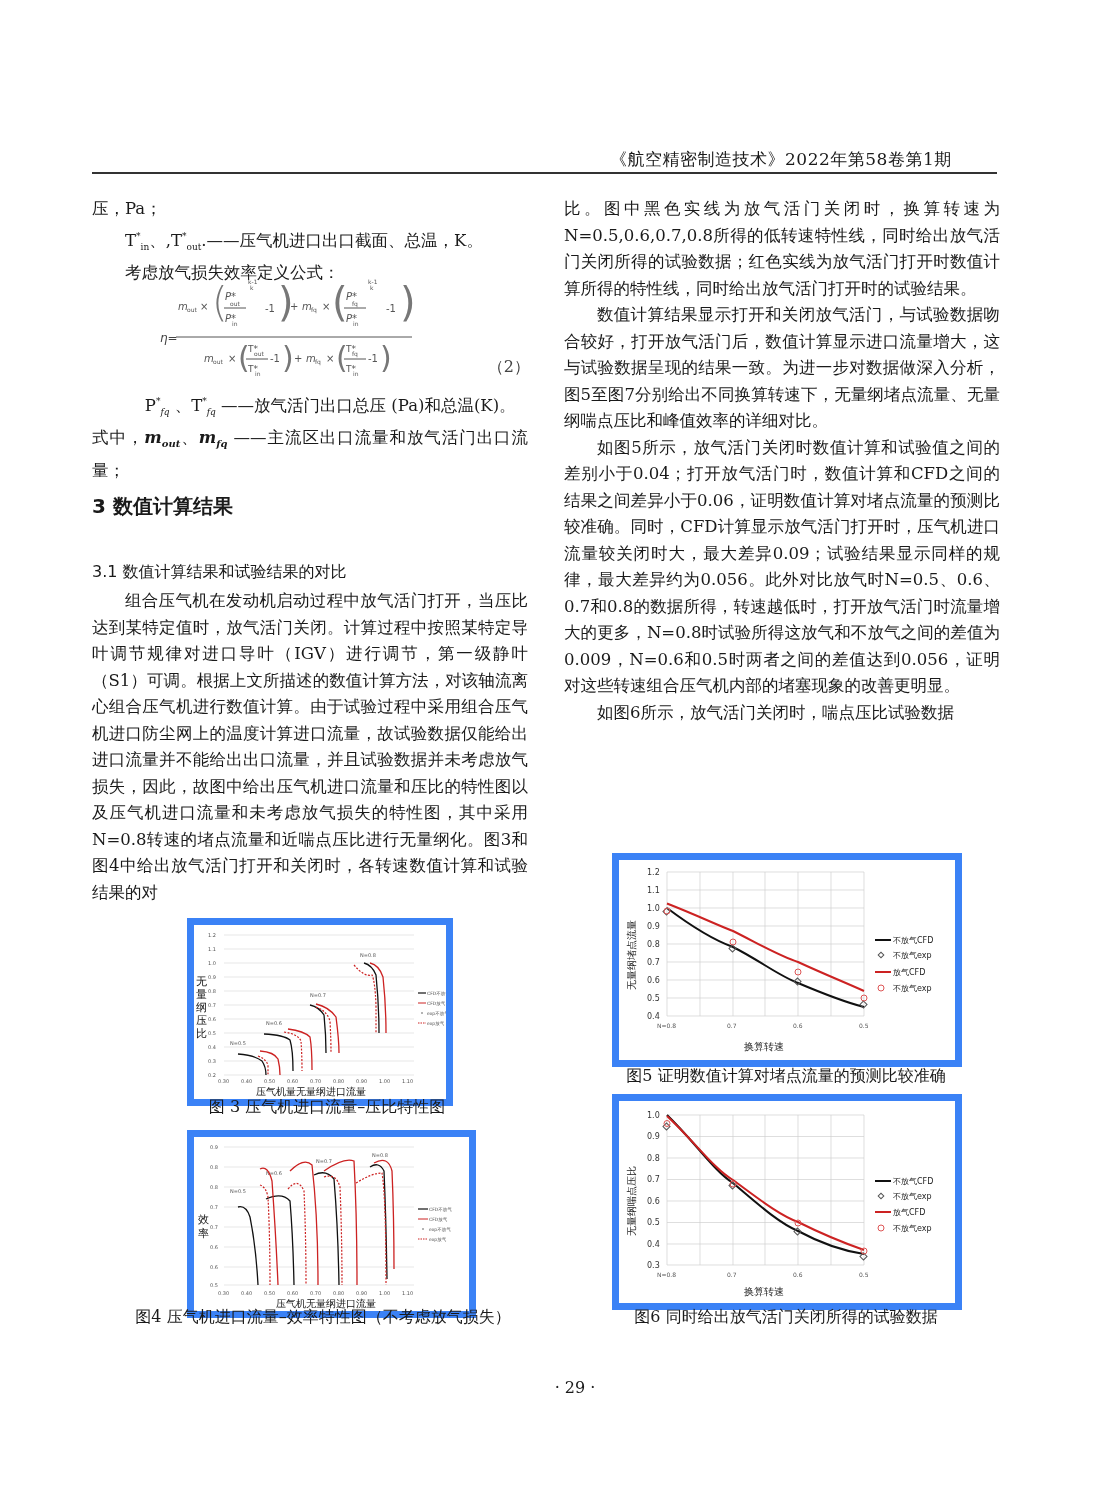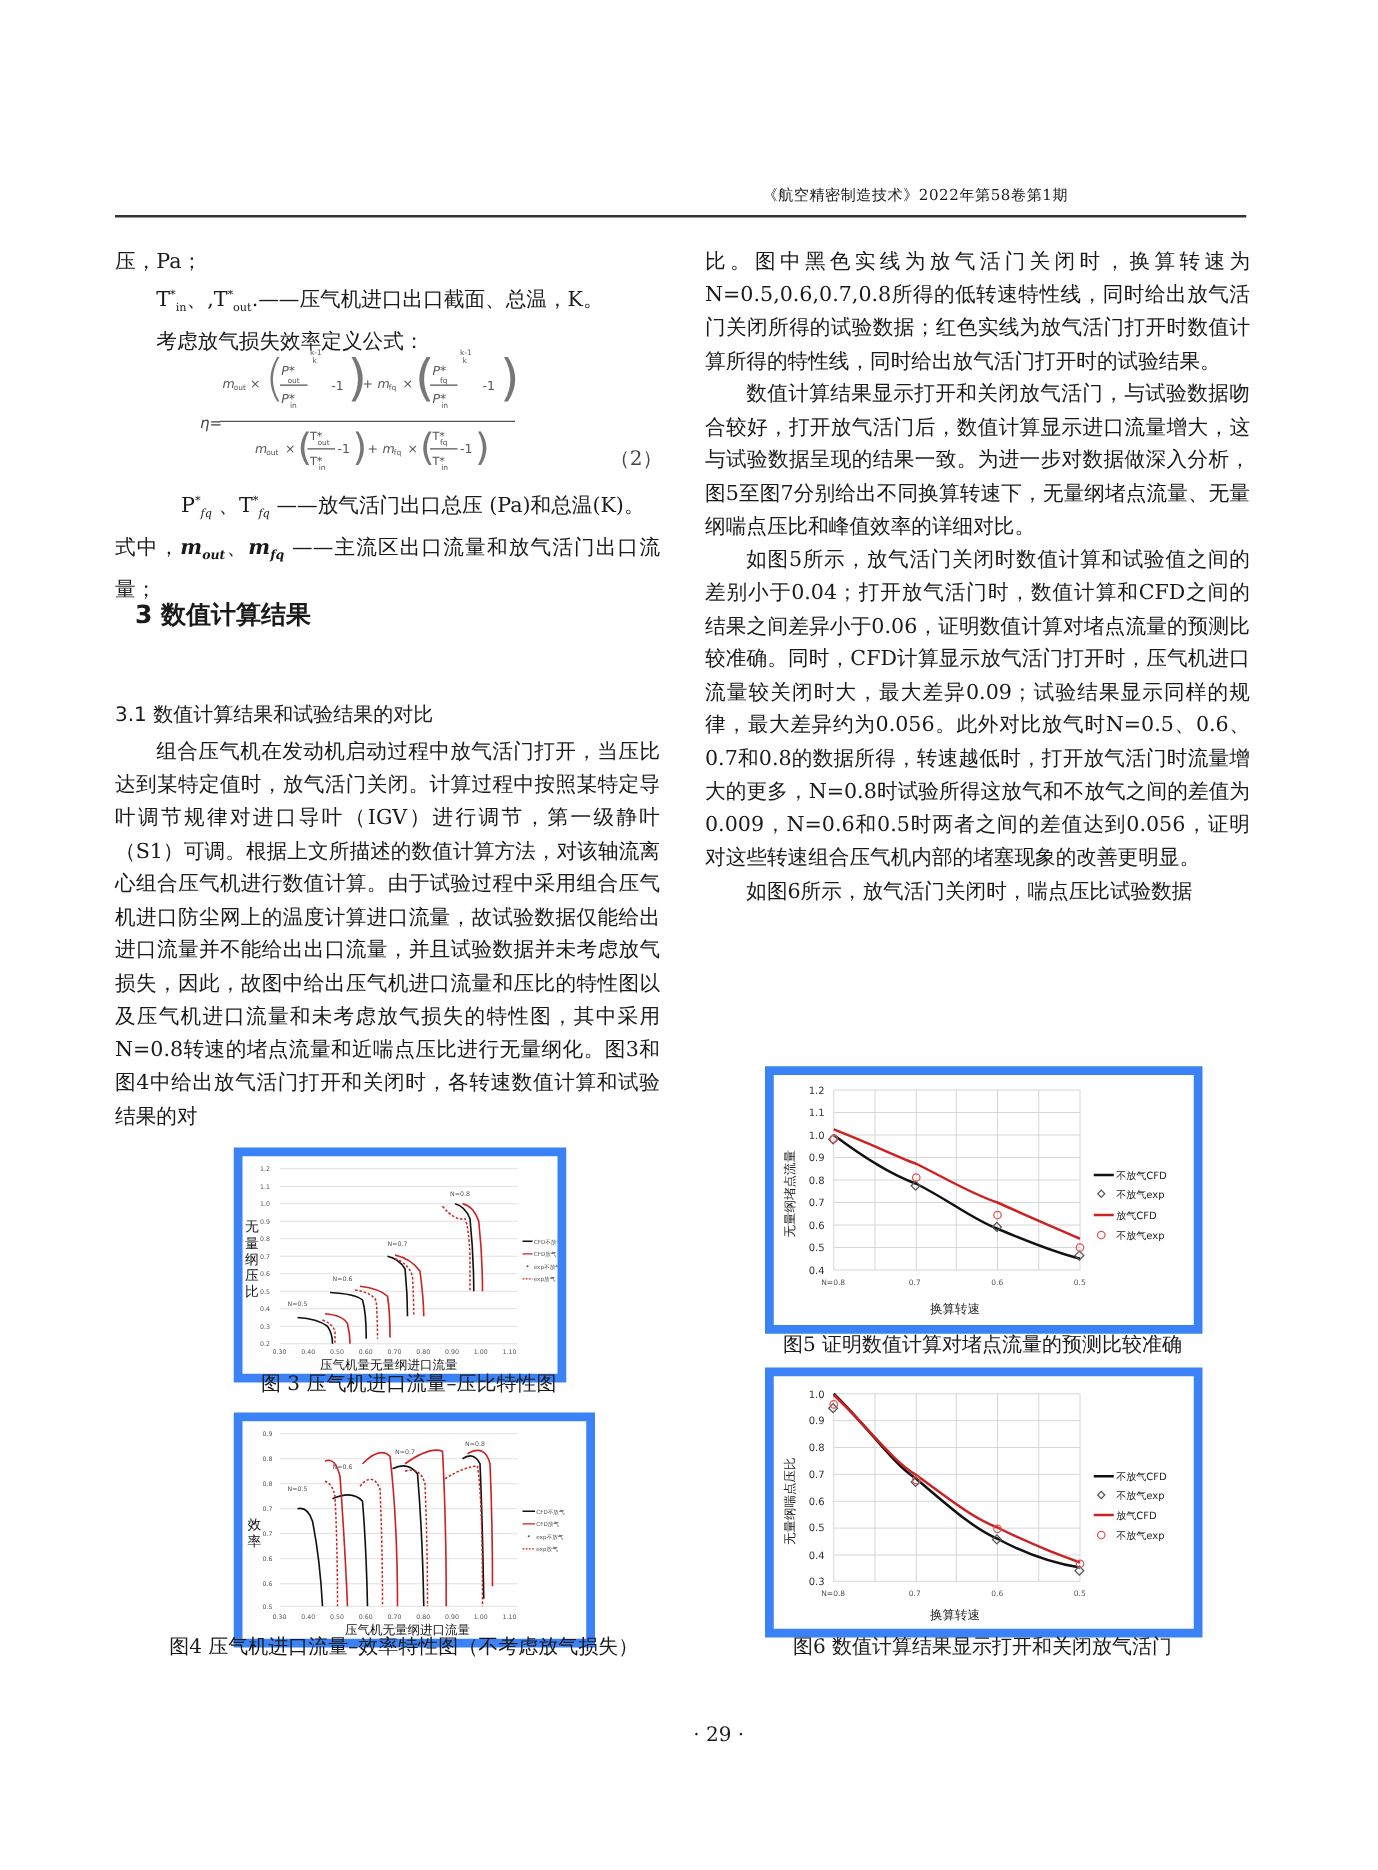--- a/index.html
+++ b/index.html
@@ -1,18 +1,18 @@
 <!DOCTYPE html>
 <html><head>
 <meta charset="utf-8">
 <style>
   html,body{margin:0;padding:0;background:#fff;}
   body{width:1102px;height:1496px;position:relative;font-family:"DejaVu Serif","Liberation Serif",serif;color:#1a1a1a;overflow:hidden;}
   .abs{position:absolute;}
-  .header-title{left:610px;top:148px;font-size:12px;letter-spacing:0.5px;}
+  .header-title{left:610px;top:148px;font-size:17px;letter-spacing:0.5px;}
   .header-rule{left:92px;top:172px;width:905px;height:2px;background:#333;}
   .col{position:absolute;width:436px;font-size:16.5px;line-height:26.5px;}
   .col p{margin:0;text-align:justify;}
   .indent{text-indent:2em;}
   .defn{padding-left:2em;}
   .h1{font-family:"DejaVu Sans","Liberation Sans",sans-serif;font-weight:bold;font-size:20px;}
   .h2{font-family:"DejaVu Sans","Liberation Sans",sans-serif;font-weight:normal;font-size:16px;}
   .formula{position:absolute;left:150px;top:262px;width:380px;height:118px;font-size:11px;color:#444;}
   .eqno{position:absolute;right:0;bottom:2px;font-size:16px;}
   .caption{position:absolute;font-size:16px;text-align:center;}
@@ -88,21 +88,21 @@
     <text x="230" y="106" font-size="30" fill="#777">)</text>
   </svg>
   <span class="eqno">（2）</span>
 </div>
 
 <div class="col" style="left:92px;top:384px;">
   <p style="padding-left:3.2em;margin-top:4px;">P<sup style="font-size:9px">*</sup><sub style="font-size:9px"><i>fq</i></sub> 、T<sup style="font-size:9px">*</sup><sub style="font-size:9px"><i>fq</i></sub> ——放气活门出口总压 (Pa)和总温(K)。</p>
   <p>式中，<i><b>m</b></i><sub style="font-size:10px"><i><b>out</b></i></sub>、<i><b>m</b></i><sub style="font-size:10px"><i><b>fq</b></i></sub> ——主流区出口流量和放气活门出口流量；</p>
 </div>
 
-<div class="abs h1" style="left:92px;top:478px;margin-left:16px;">3  数值计算结果</div>
+<div class="abs h1" style="left:92px;top:493px;">3  数值计算结果</div>
 <div class="abs h2" style="left:92px;top:562px;">3.1  数值计算结果和试验结果的对比</div>
 
 <div class="col" style="left:92px;top:588px;">
   <p class="indent">组合压气机在发动机启动过程中放气活门打开，当压比达到某特定值时，放气活门关闭。计算过程中按照某特定导叶调节规律对进口导叶（IGV）进行调节，第一级静叶（S1）可调。根据上文所描述的数值计算方法，对该轴流离心组合压气机进行数值计算。由于试验过程中采用组合压气机进口防尘网上的温度计算进口流量，故试验数据仅能给出进口流量并不能给出出口流量，并且试验数据并未考虑放气损失，因此，故图中给出压气机进口流量和压比的特性图以及压气机进口流量和未考虑放气损失的特性图，其中采用N=0.8转速的堵点流量和近喘点压比进行无量纲化。图3和图4中给出放气活门打开和关闭时，各转速数值计算和试验结果的对</p>
 </div>
 
 <div class="col" style="left:564px;top:196px;">
   <p>比。图中黑色实线为放气活门关闭时，换算转速为N=0.5,0.6,0.7,0.8所得的低转速特性线，同时给出放气活门关闭所得的试验数据；红色实线为放气活门打开时数值计算所得的特性线，同时给出放气活门打开时的试验结果。</p>
   <p class="indent">数值计算结果显示打开和关闭放气活门，与试验数据吻合较好，打开放气活门后，数值计算显示进口流量增大，这与试验数据呈现的结果一致。为进一步对数据做深入分析，图5至图7分别给出不同换算转速下，无量纲堵点流量、无量纲喘点压比和峰值效率的详细对比。</p>
   <p class="indent">如图5所示，放气活门关闭时数值计算和试验值之间的差别小于0.04；打开放气活门时，数值计算和CFD之间的结果之间差异小于0.06，证明数值计算对堵点流量的预测比较准确。同时，CFD计算显示放气活门打开时，压气机进口流量较关闭时大，最大差异0.09；试验结果显示同样的规律，最大差异约为0.056。此外对比放气时N=0.5、0.6、0.7和0.8的数据所得，转速越低时，打开放气活门时流量增大的更多，N=0.8时试验所得这放气和不放气之间的差值为0.009，N=0.6和0.5时两者之间的差值达到0.056，证明对这些转速组合压气机内部的堵塞现象的改善更明显。</p>
@@ -389,15 +389,15 @@
     <circle cx="262" cy="127" r="3" fill="none" stroke="#d55"></circle>
     <g font-size="8" fill="#222">
       <text x="274" y="83">不放气CFD</text>
         <text x="274" y="98">不放气exp</text>
       <text x="274" y="114">放气CFD</text>
         <text x="274" y="130">不放气exp</text>
     </g>
     <text x="125" y="194" font-size="10" fill="#222">换算转速</text>
   </svg>
 </div>
-<div class="caption" style="left:600px;top:1307px;width:372px;">图6    数值计算结果显示打开和关闭放气活门</div>
+<div class="caption" style="left:600px;top:1307px;width:372px;">图6    同时给出放气活门关闭所得的试验数据</div>
 
 <div class="pageno">· 29 ·</div>
 
 </body></html>

